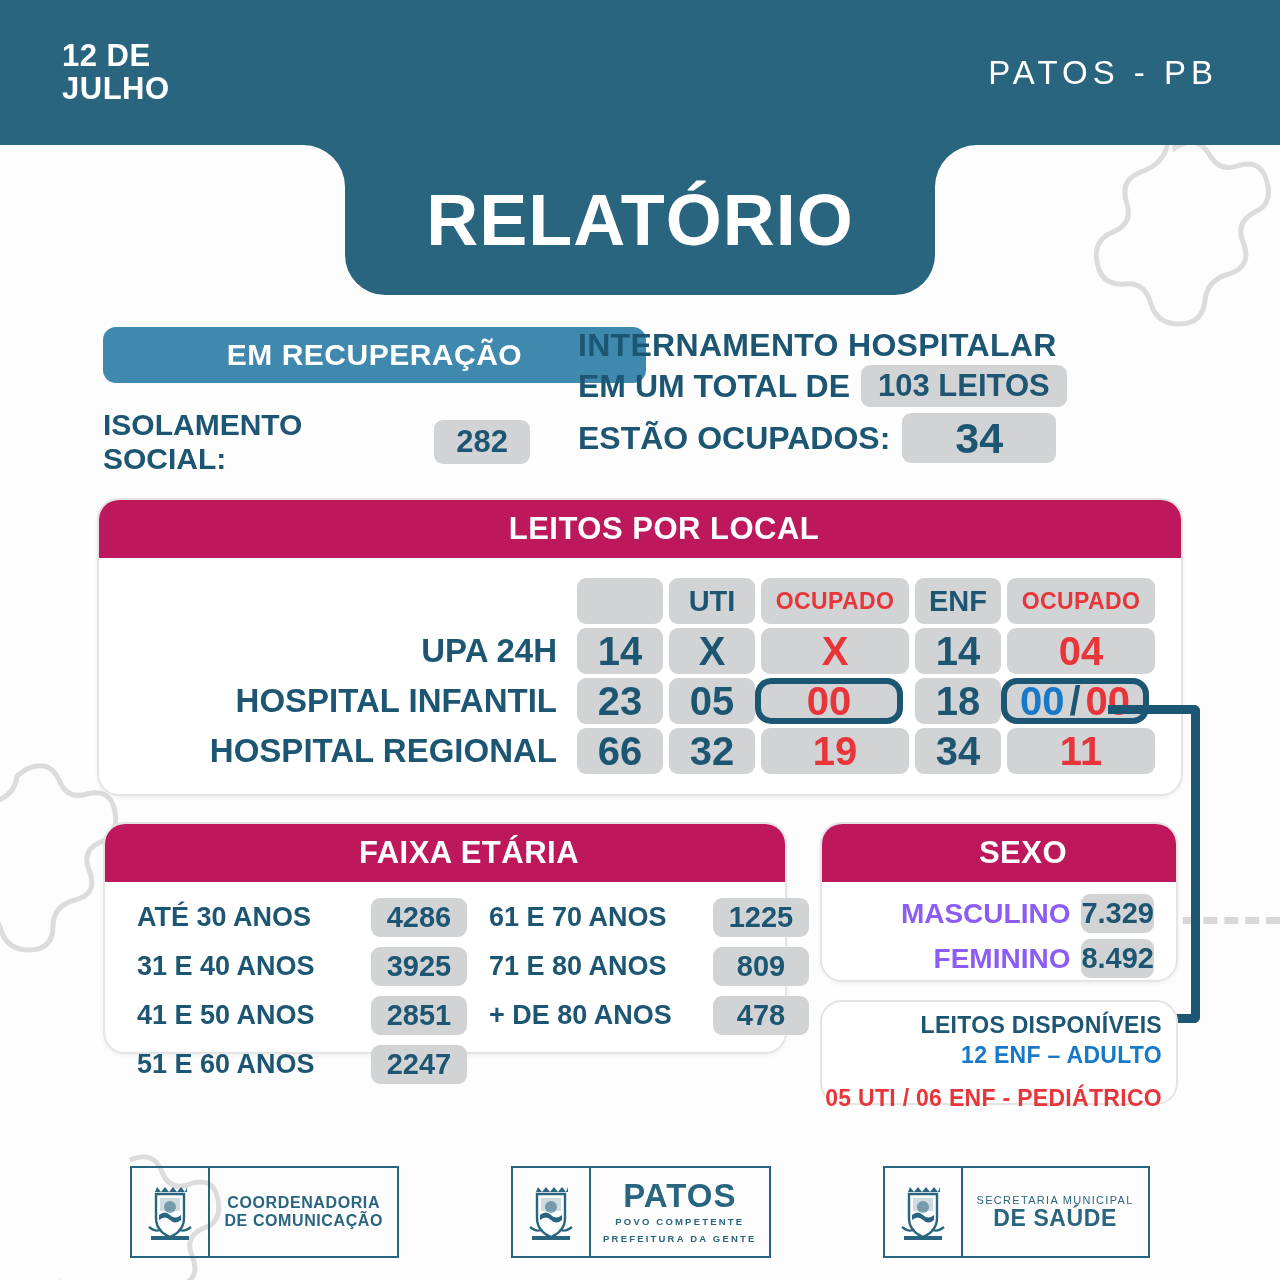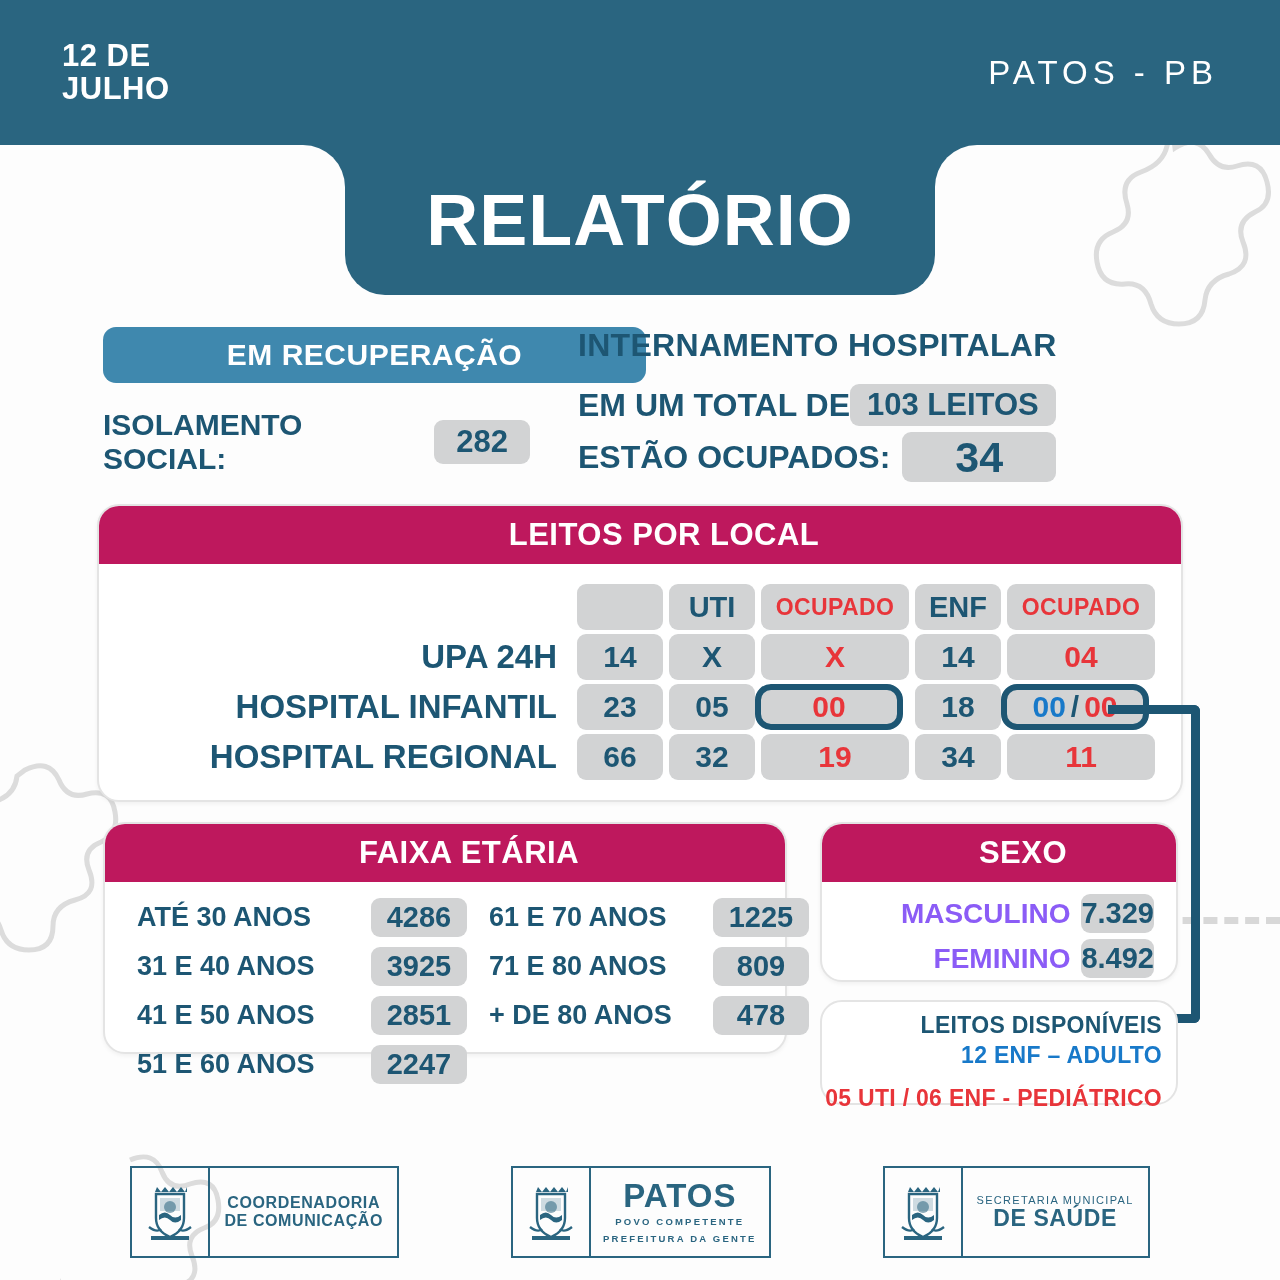--- a/index.html
+++ b/index.html
@@ -75,21 +75,21 @@
   }
   .iso-label { font-size:30px; font-weight:bold; color:#1d5673; }
   .chip {
     background:#d2d3d4; border-radius:9px; color:#1d5673;
     font-weight:bold; display:inline-flex; align-items:center; justify-content:center;
   }
   .chip-282 { font-size:31px; padding:4px 22px; }
 
   .stats-right { flex:1; padding-left:18px; }
   .ih-line1 { font-size:32px; font-weight:bold; letter-spacing:.3px; }
-  .ih-line2 { margin-top:20px; display:flex; align-items:center; font-size:32px; font-weight:bold; }
+  .ih-line2 { margin-top:1px; display:flex; align-items:center; gap:11px; font-size:32px; font-weight:bold; }
   .chip-leitos { font-size:31px; padding:3px 17px; }
   .ih-line3 { margin-top:6px; display:flex; align-items:center; gap:12px; font-size:32px; font-weight:bold; }
   .chip-34 { font-size:43px; padding:1px 53px; line-height:1.12; }
 
   
   .card {
     position:relative; z-index:3;
     background:#fff; border:2px solid #e4e4e4; border-radius:22px;
     box-shadow:0 2px 4px rgba(0,0,0,.05);
   }
@@ -110,21 +110,21 @@
   }
   .beds-table td { padding:0; }
   .rowlabel {
     text-align:right; padding-right:14px !important;
     font-size:33px; font-weight:bold; color:#1d5673; white-space:nowrap;
   }
   .cell {
     background:#d2d3d4; border-radius:9px;
     width:86px; height:46px;
     display:flex; align-items:center; justify-content:center;
-    font-size:30px; font-weight:bold; color:#1d5673;
+    font-size:40px; font-weight:bold; color:#1d5673;
   }
   .cell.wide { width:148px; }
   .cell.red { color:#e8353a; }
   .cell.hdr { font-size:29px; }
   .cell.hdr.red { font-size:23px; letter-spacing:.4px; }
   .cell.blank { background:#d2d3d4; }
   .hl { border:6px solid #1d5673; border-radius:16px; margin:-6px; }
   .slash { color:#1d5673; padding:0 5px; }
   .b-blue { color:#1879c9; }
   .b-red  { color:#e8353a; }

